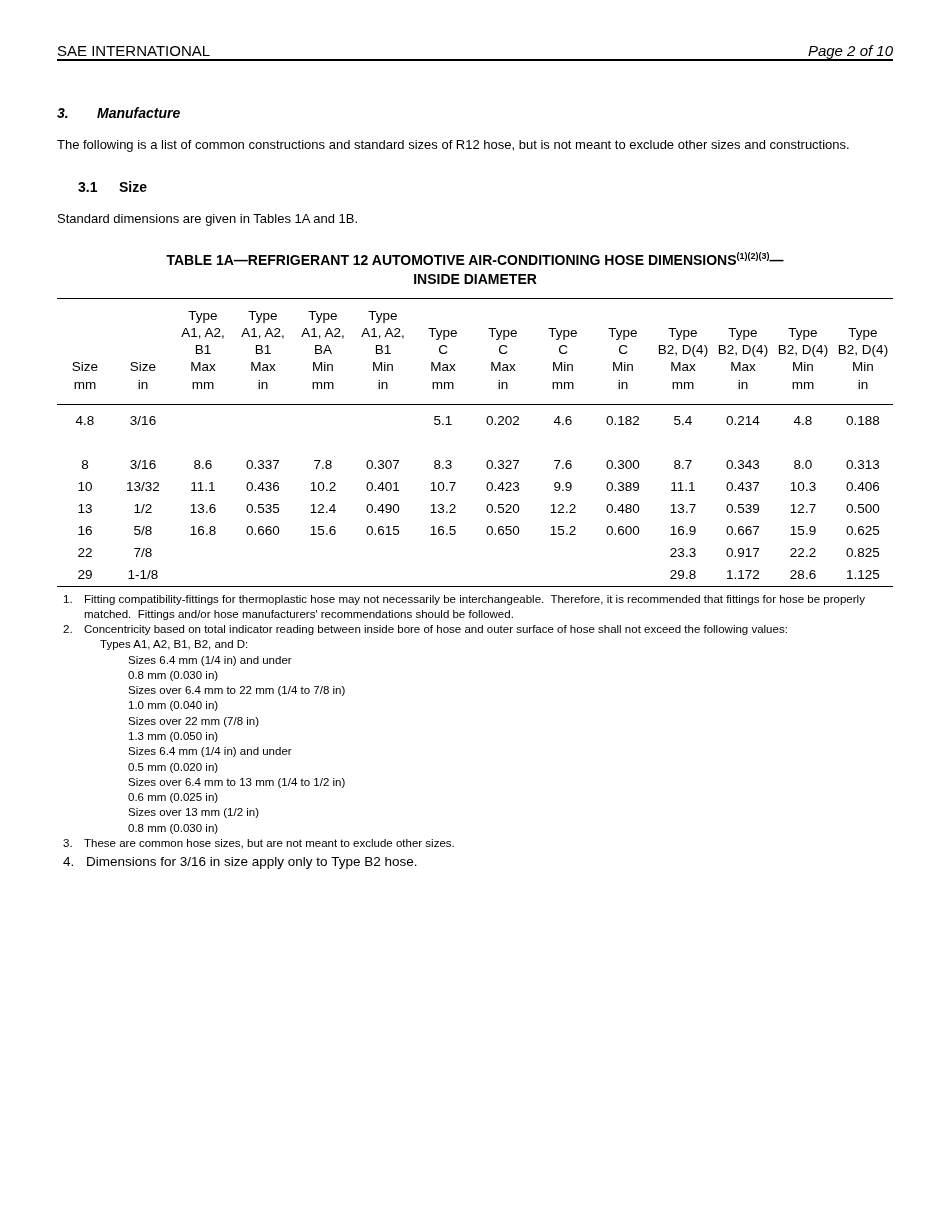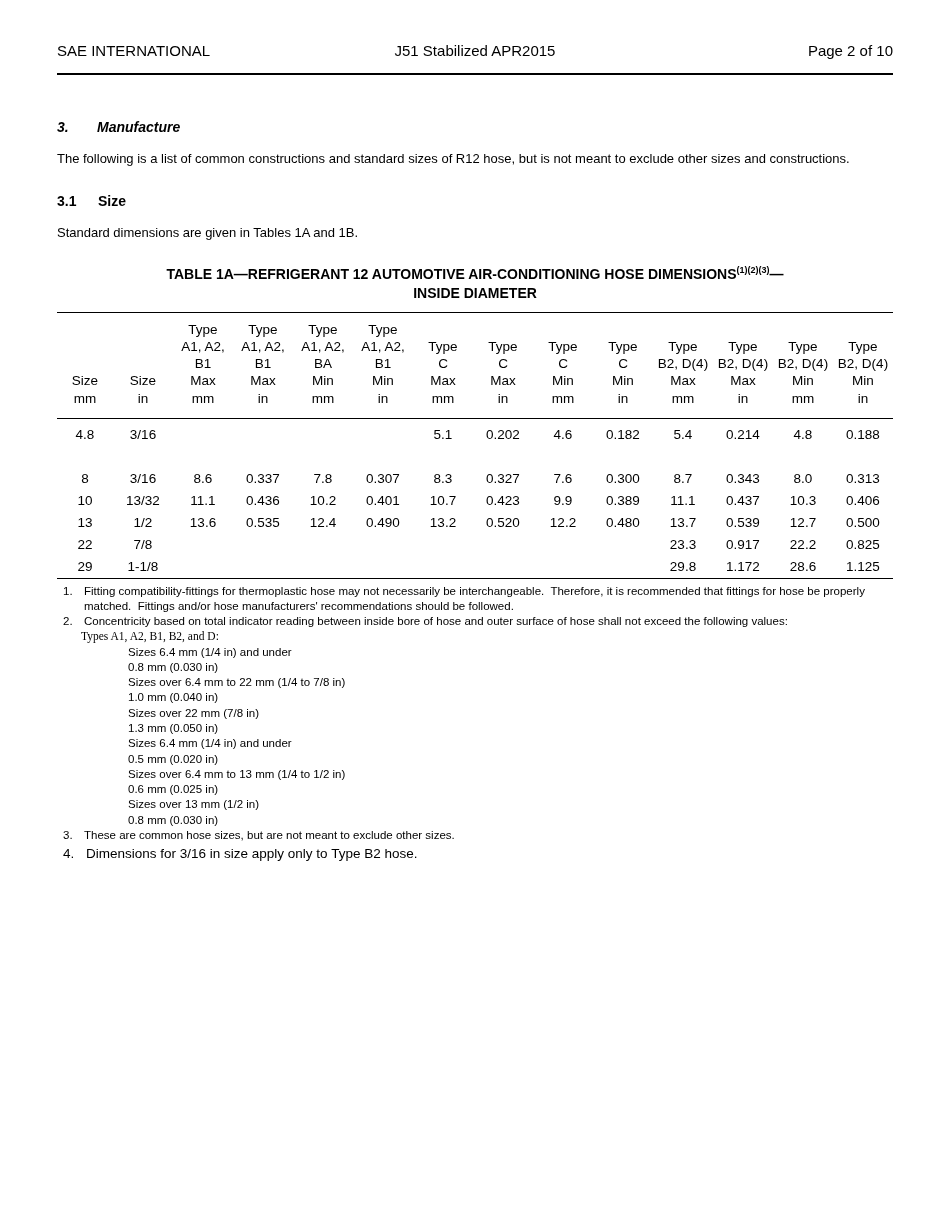--- a/index.html
+++ b/index.html
@@ -7,32 +7,32 @@
     width: 950px; height: 1230px; box-sizing: border-box;
     background: #ffffff; color: #000;
     font-family: "Liberation Sans", "DejaVu Sans", sans-serif;
     padding: 42px 57px 0 57px;
     overflow: hidden;
     position: relative;
   }
   
   .page-header {
     display: flex; align-items: baseline;
-    border-bottom: 2px solid #000; padding-bottom: 14px;
+    border-bottom: 2px solid #000; padding-bottom: 0;
     font-size: 15px;
   }
   .ph-left  { flex: 1; text-align: left; }
   .ph-center{ flex: 1.4; text-align: center; }
-  .ph-right { flex: 1; text-align: right; }
+  .ph-right { flex: 1; text-align: right; font-style: italic; }
 
   
   .section-heading { display: flex; margin-top: 44px; font-size: 14px; font-weight: bold; font-style: italic; }
   .section-heading .sec-num { width: 40px; flex: none; }
   .subsection-heading { display: flex; margin-top: 26px; font-size: 14px; font-weight: bold; }
-  .subsection-heading .sec-num { width: 41px; flex: none; }
+  .subsection-heading .sec-num { width: 41px; flex: none; margin-left: 21px; }
 
   .body-text { font-size: 13px; line-height: 1.32; margin: 15px 0 0 0; }
 
   
   .table-title { text-align: center; font-weight: bold; font-size: 14px; line-height: 1.3; margin-top: 24px; }
   .table-title sup { font-size: 9px; }
 
   
   table.dim-table {
     width: 100%; border-collapse: collapse; table-layout: fixed;
@@ -47,34 +47,33 @@
     border-bottom: 1.5px solid #000;
   }
   table.dim-table td { text-align: center; padding: 3.5px 0; }
   table.dim-table tbody tr:first-child td { padding-top: 8px; }
 
   
   .footnotes { margin-top: 5px; font-size: 11.5px; line-height: 1.33; }
   .fn { display: flex; padding-left: 6px; }
   .fn-num { width: 21px; flex: none; }
   .fn-text { flex: 1; white-space: pre-wrap; }
-  .fn2-heading { margin-left: 24px; font-family: Liberation Serif, serif; }
+  .fn2-heading { margin-left: 43px; }
   .fn2-item { display: flex; margin-left: 71px; flex-direction: column; }
   .fn2-label { width: 272px; flex: none; }
   .fn-large { font-size: 13.5px; margin-top: 2px; }
   .fn-large .fn-num { width: 23px; }
 </style>
 </head>
 <body>
 
 <div class="page">
 
   <header class="page-header">
     <span class="ph-left">SAE INTERNATIONAL</span>
-    <span class="ph-center">J51 Stabilized APR2015</span>
     <span class="ph-right">Page 2 of 10</span>
   </header>
 
   <div class="section-heading">
     <span class="sec-num">3.</span>
     <span class="sec-title">Manufacture</span>
   </div>
 
   <p class="body-text">The following is a list of common constructions and standard sizes of R12 hose, but is not meant to exclude other sizes and constructions.</p>
 
@@ -229,20 +228,36 @@
           <td>13.2</td>
           <td>0.520</td>
           <td>12.2</td>
           <td>0.480</td>
           <td>13.7</td>
           <td>0.539</td>
           <td>12.7</td>
           <td>0.500</td>
         </tr>
         <tr>
+          <td>16</td>
+          <td>5/8</td>
+          <td>16.8</td>
+          <td>0.660</td>
+          <td>15.6</td>
+          <td>0.615</td>
+          <td>16.5</td>
+          <td>0.650</td>
+          <td>15.2</td>
+          <td>0.600</td>
+          <td>16.9</td>
+          <td>0.667</td>
+          <td>15.9</td>
+          <td>0.625</td>
+        </tr>
+        <tr>
           <td>22</td>
           <td>7/8</td>
           <td></td>
           <td></td>
           <td></td>
           <td></td>
           <td></td>
           <td></td>
           <td></td>
           <td></td>

